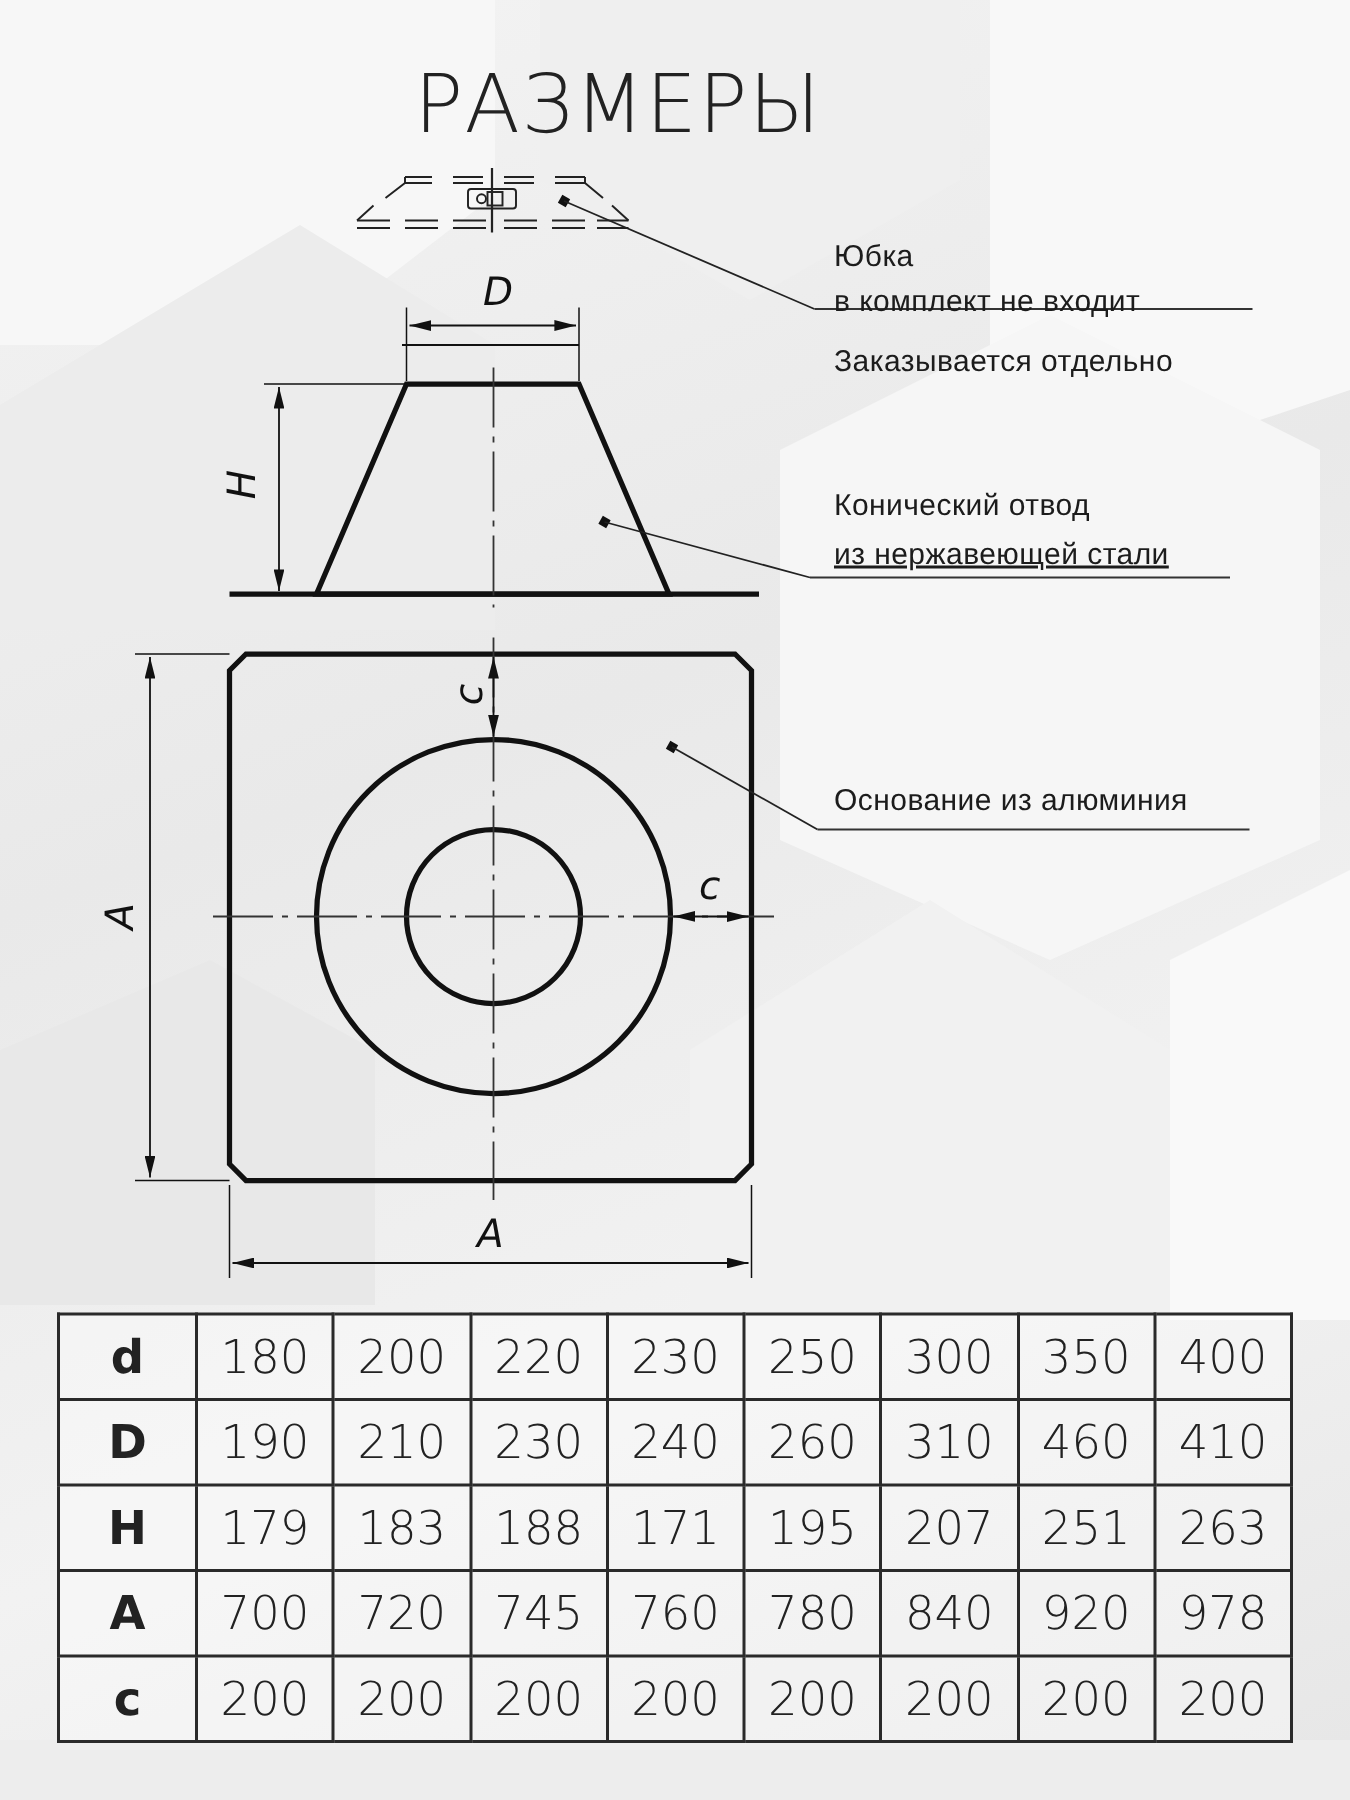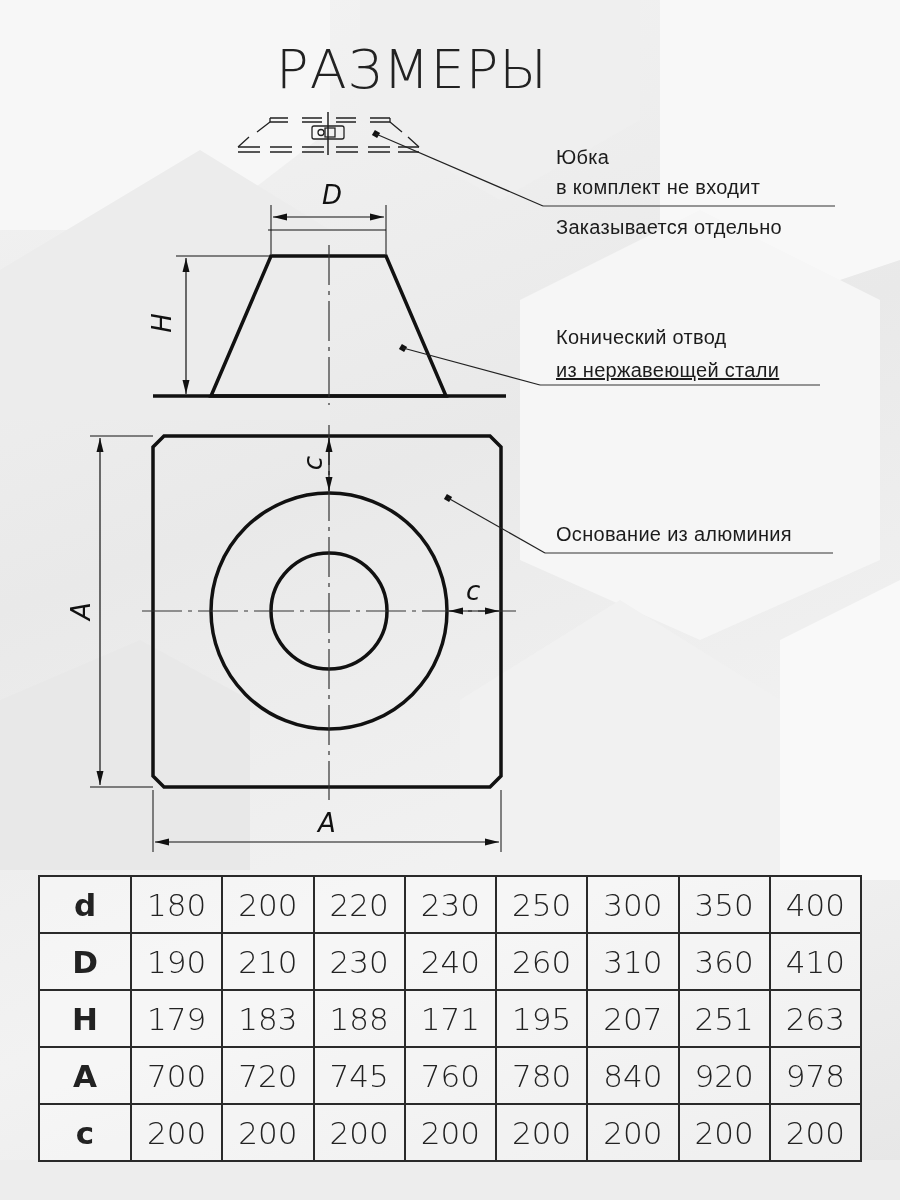--- a/index.html
+++ b/index.html
@@ -112,21 +112,21 @@
   <line x1="545" y1="553" x2="833" y2="553" stroke="#333" stroke-width="1.2"></line>
 </svg>
 
 <div class="dim-label" style="left:322px; top:180px;">D</div>
 <div class="dim-label" style="left:152px; top:308px; transform:rotate(-90deg);">H</div>
 <div class="dim-label" style="left:306px; top:448px; transform:rotate(-90deg);">c</div>
 <div class="dim-label" style="left:466px; top:576px;">c</div>
 <div class="dim-label" style="left:72px; top:596px; transform:rotate(-90deg);">A</div>
 <div class="dim-label" style="left:318px; top:808px;">A</div>
 
-<div class="callout" style="left:556px; top:142px;">
+<div class="callout" style="left:556px; top:156px;">
   <div>Юбка</div>
   <div>в комплект не входит</div>
   <div style="margin-top:10px;">Заказывается отдельно</div>
 </div>
 <div class="callout" style="left:556px; top:322px;">
   <div>Конический отвод</div>
   <div style="margin-top:3px;text-decoration:underline;">из нержавеющей стали</div>
 </div>
 <div class="callout" style="left:556px; top:519px;">
   <div>Основание из алюминия</div>
@@ -146,21 +146,21 @@
         <td>400</td>
       </tr>
       <tr>
         <td class="rowhead">D</td>
         <td>190</td>
         <td>210</td>
         <td>230</td>
         <td>240</td>
         <td>260</td>
         <td>310</td>
-        <td>360</td>
+        <td>460</td>
         <td>410</td>
       </tr>
       <tr>
         <td class="rowhead">H</td>
         <td>179</td>
         <td>183</td>
         <td>188</td>
         <td>171</td>
         <td>195</td>
         <td>207</td>

